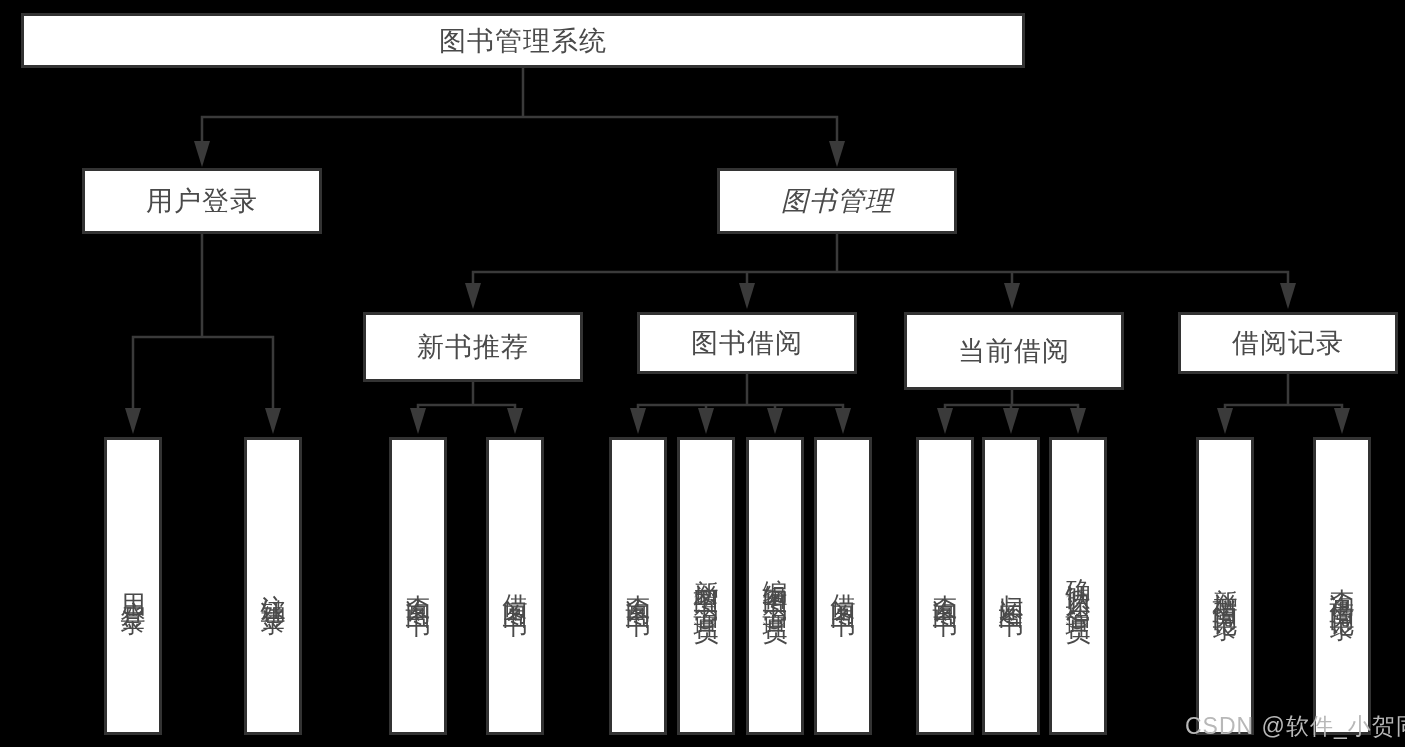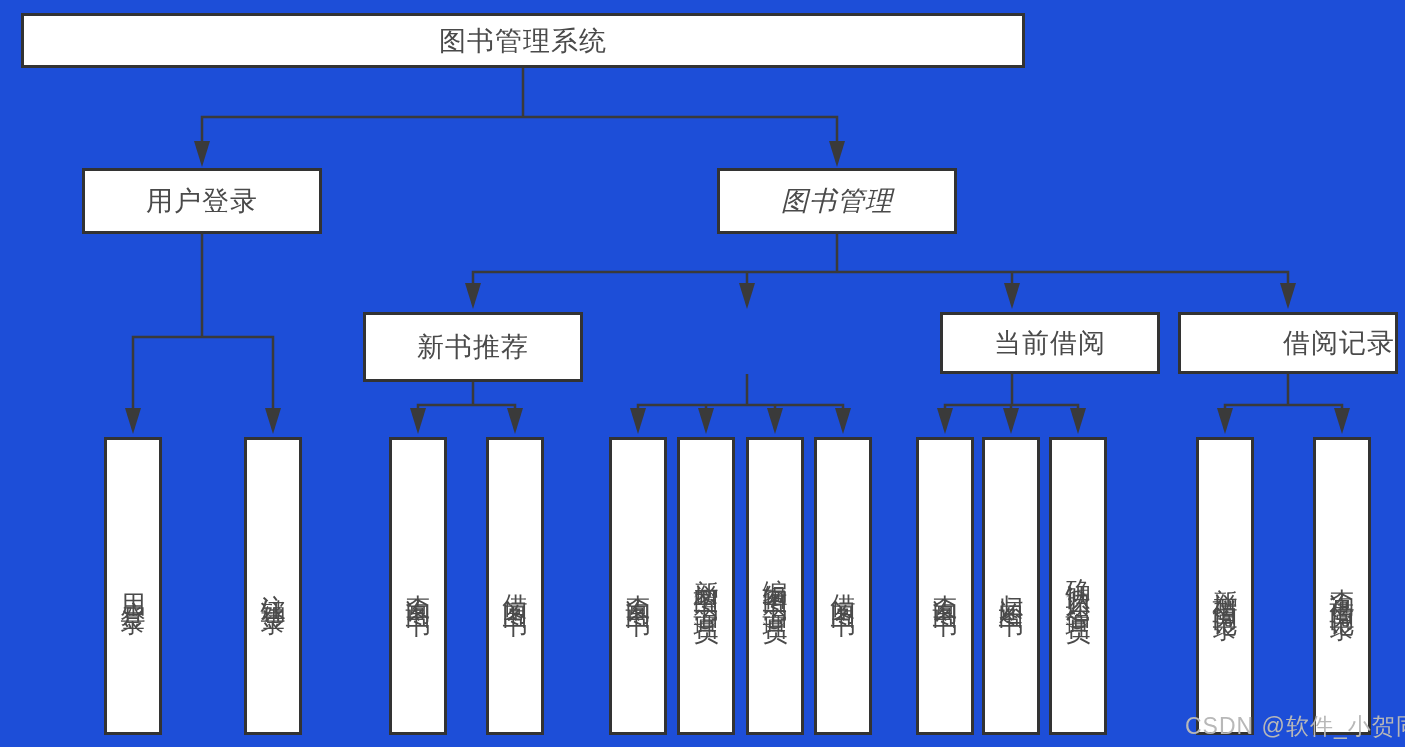--- a/index.html
+++ b/index.html
@@ -1,20 +1,20 @@
 <!DOCTYPE html>
 <html><head>
 <meta charset="utf-8">
 <style>
   html, body { margin: 0; padding: 0; background: #ffffff; }
   .stage {
     position: relative;
     width: 1405px;
     height: 747px;
-    background: #1d4ed8;
+    background: #000000;
     font-family: "Liberation Sans", sans-serif;
     overflow: hidden;
   }
   .connectors {
     position: absolute;
     left: 0; top: 0;
     width: 1405px; height: 747px;
     z-index: 1;
   }
   .connectors path.line {
@@ -131,24 +131,27 @@
   <div class="node hnode" style="left:82px; top:168px; width:240px; height:66px;">
     <span>用户登录</span>
   </div>
   <div class="node hnode" style="left:717px; top:168px; width:240px; height:66px;font-style:italic;">
     <span>图书管理</span>
   </div>
 
   <div class="node hnode" style="left:363px; top:312px; width:220px; height:70px;">
     <span>新书推荐</span>
   </div>
-  <div class="node hnode" style="left:940px; top:312px; width:220px; height:62px;">
+  <div class="node hnode" style="left:637px; top:312px; width:220px; height:62px;">
+    <span>图书借阅</span>
+  </div>
+  <div class="node hnode" style="left:904px; top:312px; width:220px; height:78px;">
     <span>当前借阅</span>
   </div>
-  <div class="node hnode" style="left:1178px; top:312px; width:220px; height:62px;justify-content:flex-end;">
+  <div class="node hnode" style="left:1178px; top:312px; width:220px; height:62px;">
     <span>借阅记录</span>
   </div>
 
   <div class="node vnode" style="left:104px; top:437px; width:58px; height:298px;">
     <span>用户登录</span>
   </div>
   <div class="node vnode" style="left:244px; top:437px; width:58px; height:298px;">
     <span>注销登录</span>
   </div>
 

